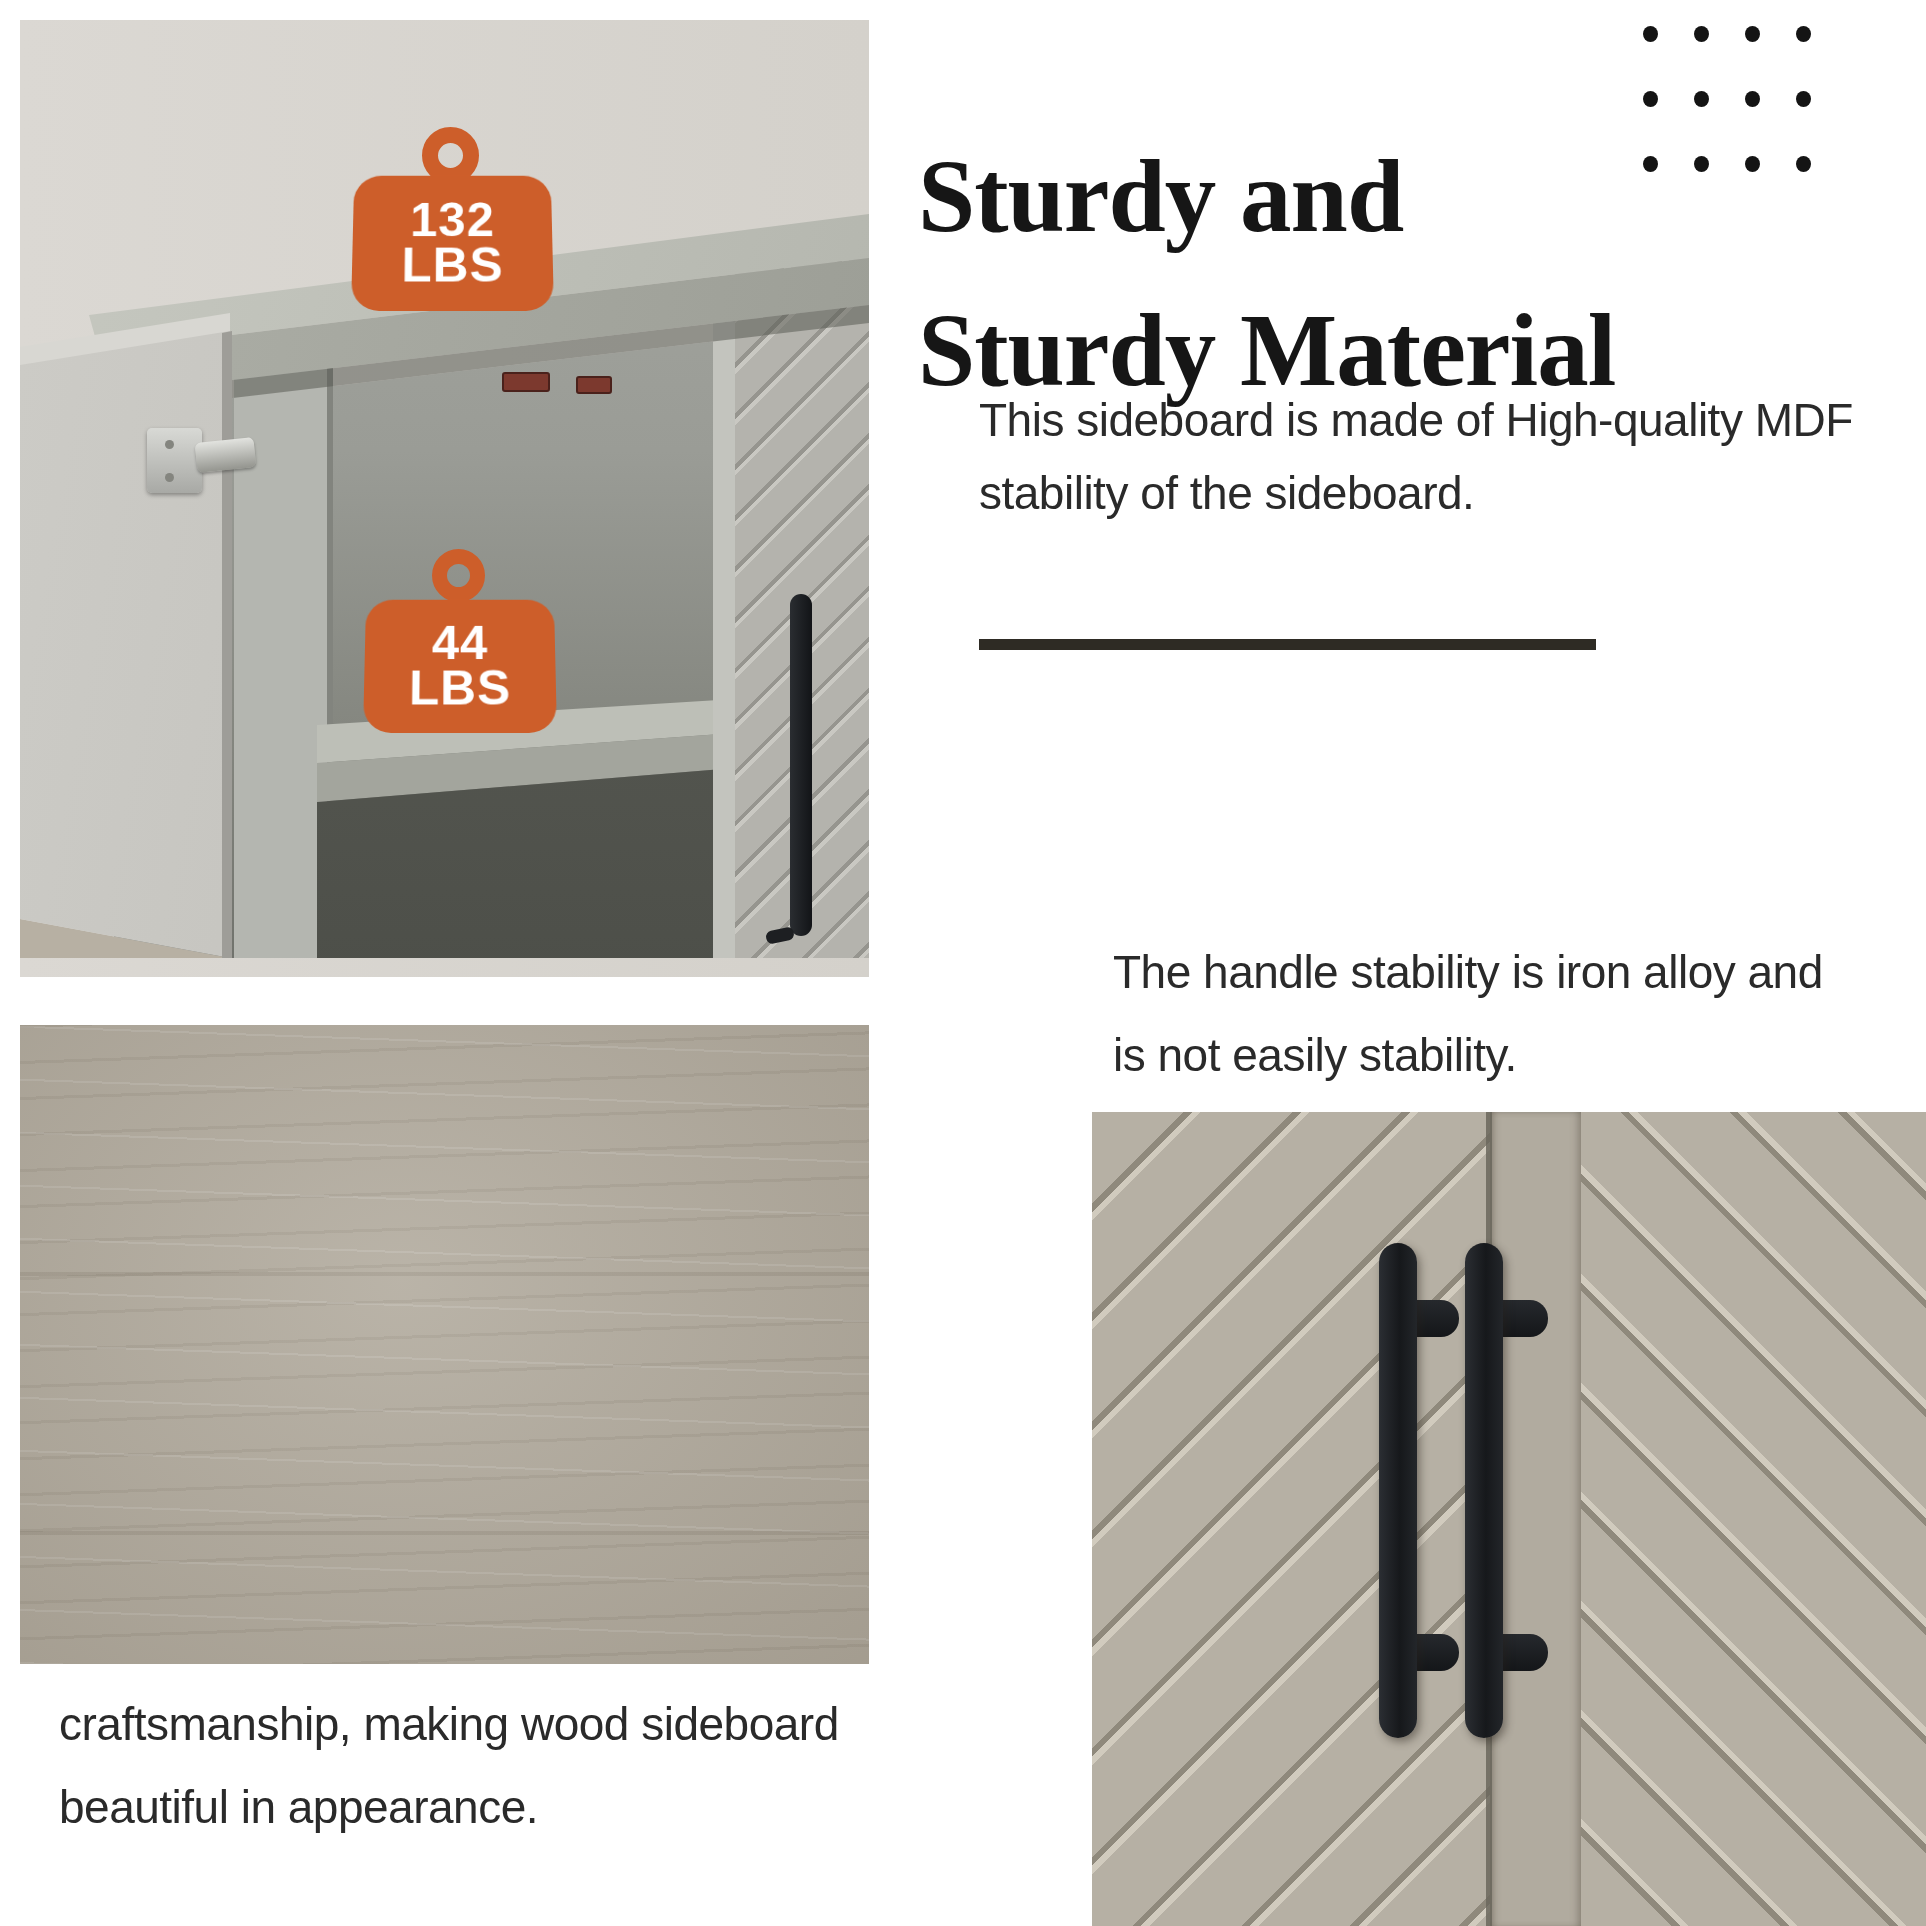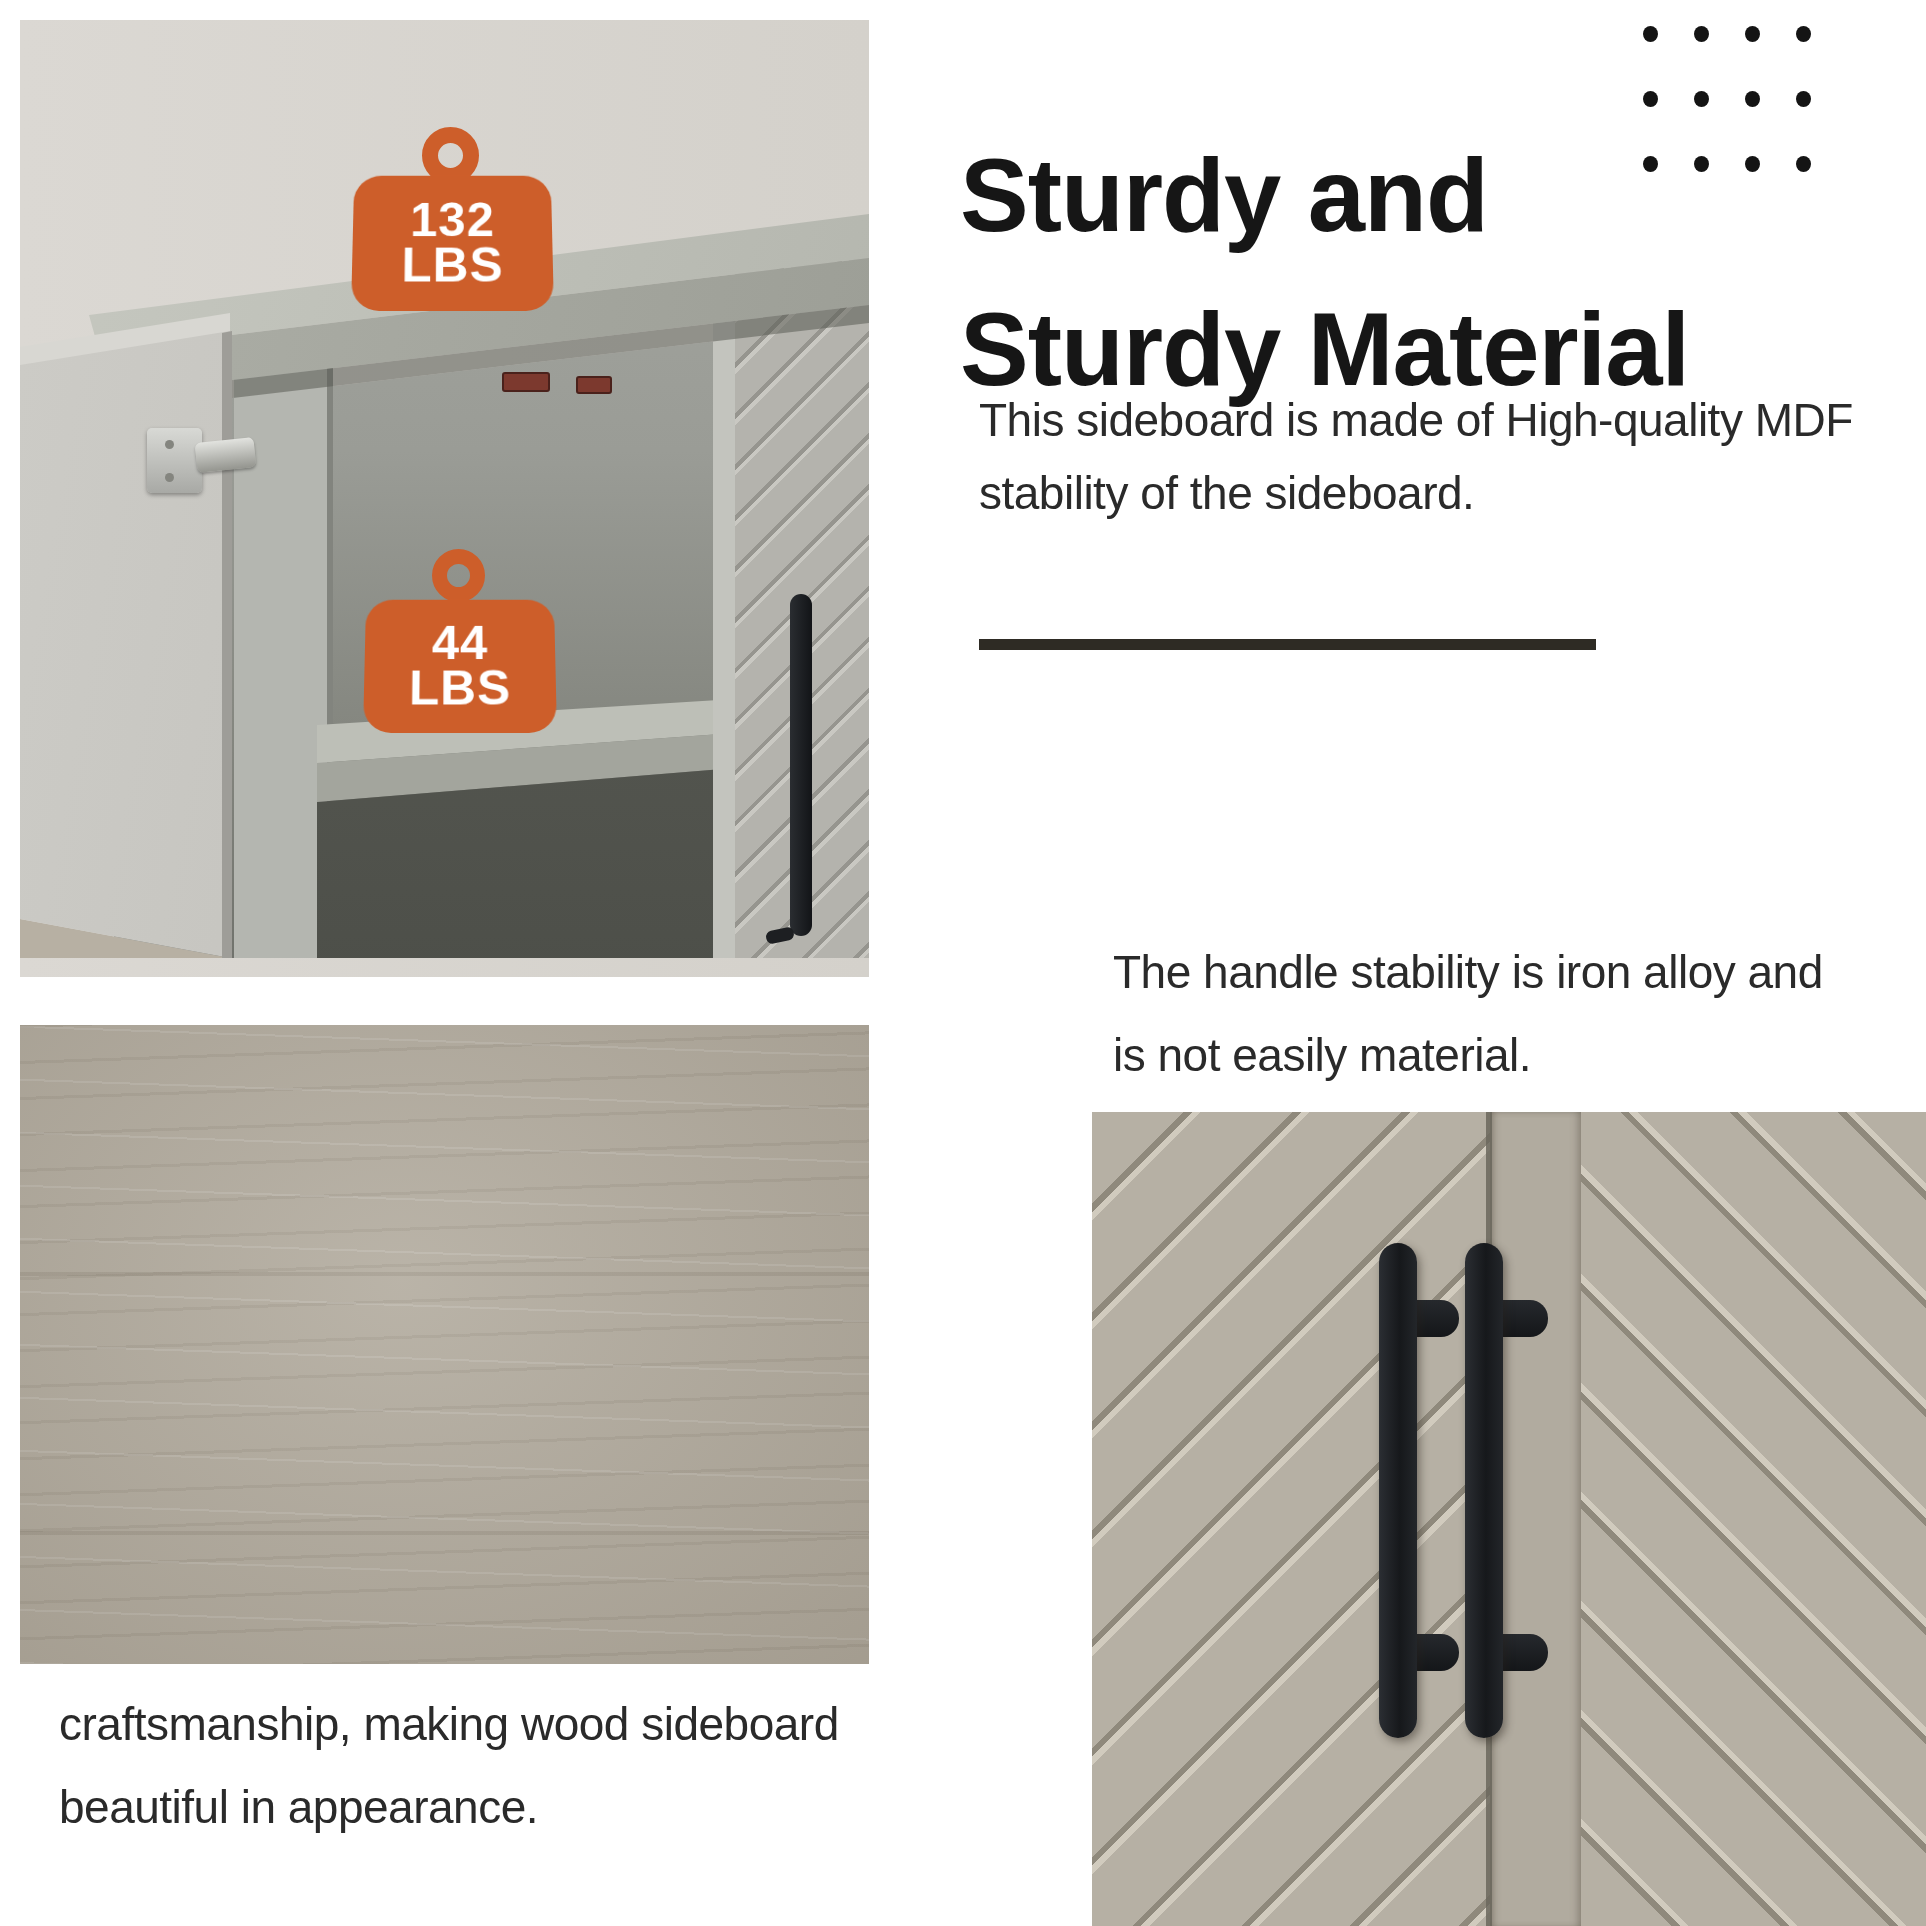--- a/index.html
+++ b/index.html
@@ -101,22 +101,22 @@
     background:linear-gradient(90deg,#2b2e33,#16181b 55%,#23262a);box-shadow:3px 4px 8px rgba(40,34,26,.45);}
   .h-left{left:287px;} .h-right{left:373px;}
   .p3-post{position:absolute;height:37px;border-radius:0 18px 18px 0;
     background:linear-gradient(180deg,#26292d,#141619);}
   .post-tl{left:306px;top:188px;width:61px;}
   .post-tr{left:392px;top:188px;width:64px;}
   .post-bl{left:306px;top:522px;width:61px;}
   .post-br{left:392px;top:522px;width:64px;}
 
   
-  #heading{left:960px;top:119px;width:950px;font-weight:700;font-size:103px;line-height:154px;
-    color:var(--heading-text);letter-spacing:-1px;}
+  #heading{left:918px;top:119px;width:950px;font-weight:700;font-size:103px;line-height:154px;
+    color:var(--heading-text);letter-spacing:-1px;font-family:Liberation Serif, serif;}
   #paragraph{left:979px;top:384px;width:891px;font-size:46px;line-height:73px;
     color:var(--body-text);letter-spacing:-0.5px;}
   #divider{left:979px;top:639px;width:617px;height:11px;background:var(--divider);}
   #handle-note{left:1113px;top:931px;width:792px;font-size:46px;line-height:83px;
     color:var(--body-text);letter-spacing:-0.5px;}
   #wood-caption{left:59px;top:1683px;width:871px;font-size:46px;line-height:83px;
     color:var(--body-text);letter-spacing:-0.5px;}
 
   
   #dots{left:1643px;top:26px;display:grid;grid-template-columns:repeat(4,15px);
@@ -185,21 +185,21 @@
 
 <div id="paragraph" class="abs">
   <div>This sideboard is made of High-quality MDF</div>
   <div>stability of the sideboard.</div>
 </div>
 
 <div id="divider" class="abs"></div>
 
 <div id="handle-note" class="abs">
   <div>The handle stability is iron alloy and</div>
-  <div>is not easily material.</div>
+  <div>is not easily stability.</div>
 </div>
 
 <div id="photo2" class="abs">
   <div class="grain1"></div>
   <div class="grain2"></div>
   <div class="streaks"></div>
   <div class="vignette"></div>
 </div>
 
 <div id="wood-caption" class="abs">

